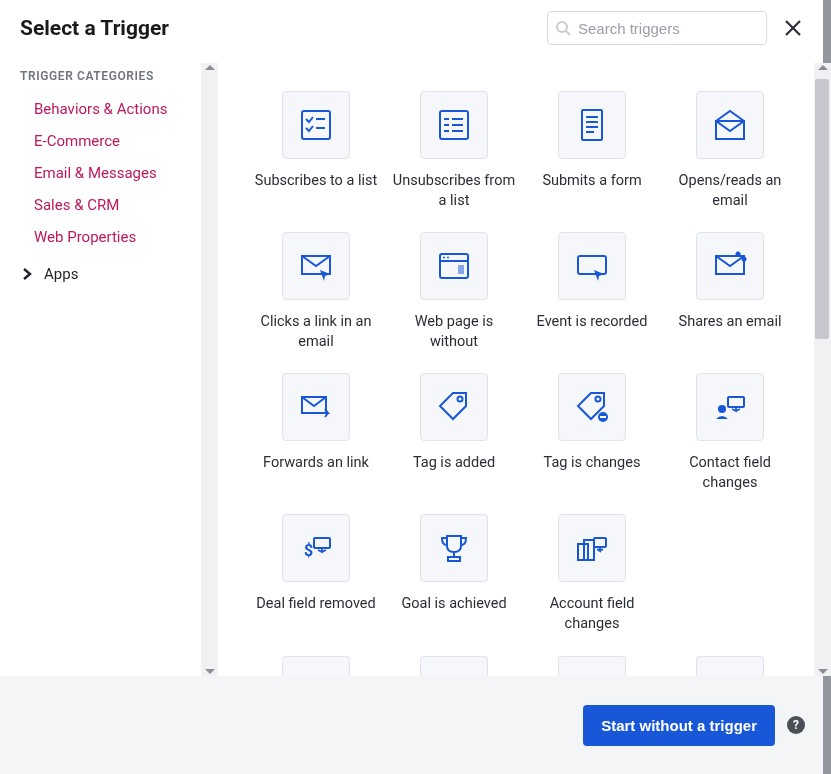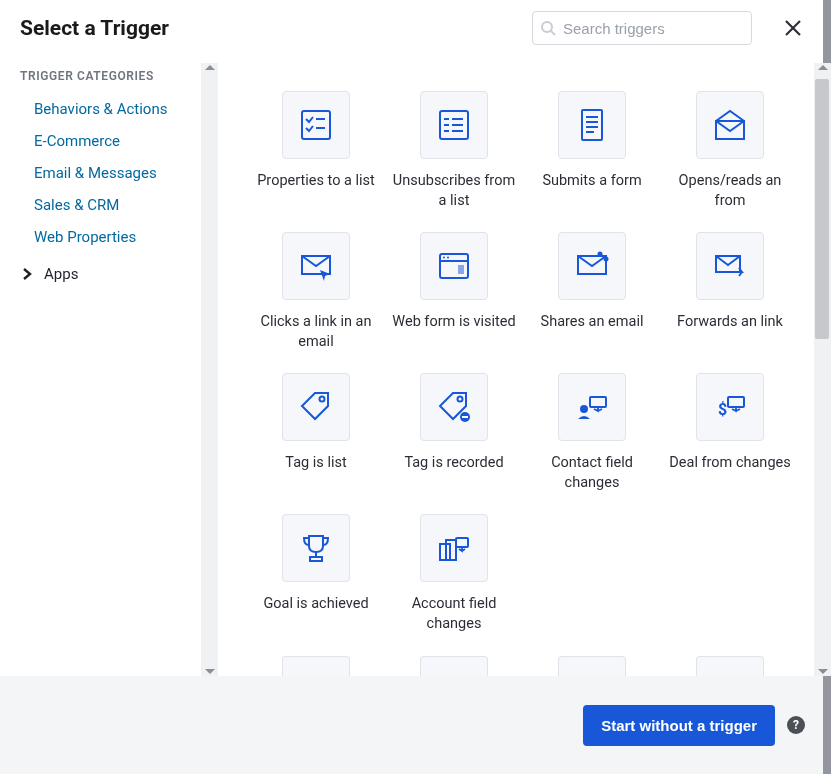--- a/index.html
+++ b/index.html
@@ -37,21 +37,21 @@
       position: relative;
     }
     .header-title {
       font-size: 21px;
       font-weight: 700;
       color: #1a1a1a;
     }
     .header-right {
       display: flex;
       align-items: center;
-      gap: 27px;
+      gap: 12px;
     }
     .search-wrap {
       position: relative;
       width: 220px;
     }
     .search-input {
       width: 100%;
       height: 34px;
       border: 1px solid #d8dae0;
       border-radius: 4px;
@@ -112,21 +112,21 @@
       font-weight: 600;
       letter-spacing: 0.6px;
       color: #6f7480;
       text-transform: uppercase;
       padding: 0 20px 10px 20px;
     }
     .cat-list { list-style: none; }
     .cat-item {
       padding: 7px 20px 7px 34px;
       font-size: 15px;
-      color: #0369a1;
+      color: #be185d;
       cursor: pointer;
       position: relative;
     }
     .cat-item.active {
       color: #1f2129;
       font-weight: 600;
     }
     .cat-item.active::before {
       content: "";
       position: absolute;
@@ -308,21 +308,21 @@
 
     <div class="main">
       <div class="main-scroll">
         <div class="grid" id="trigger-grid">
             <div class="trigger-item">
               <div class="trigger-box">
                 <svg width="36" height="36" viewBox="0 0 36 36">
                   <use href="#i-checklist"></use>
                 </svg>
               </div>
-              <div class="trigger-label">Properties to a list</div>
+              <div class="trigger-label">Subscribes to a list</div>
             </div>
             <div class="trigger-item">
               <div class="trigger-box">
                 <svg width="36" height="36" viewBox="0 0 36 36">
                   <use href="#i-checklist-dash"></use>
                 </svg>
               </div>
               <div class="trigger-label">Unsubscribes from a list</div>
             </div>
             <div class="trigger-item">
@@ -332,37 +332,45 @@
                 </svg>
               </div>
               <div class="trigger-label">Submits a form</div>
             </div>
             <div class="trigger-item">
               <div class="trigger-box">
                 <svg width="36" height="36" viewBox="0 0 36 36">
                   <use href="#i-envelope-open"></use>
                 </svg>
               </div>
-              <div class="trigger-label">Opens/reads an from</div>
+              <div class="trigger-label">Opens/reads an email</div>
             </div>
             <div class="trigger-item">
               <div class="trigger-box">
                 <svg width="36" height="36" viewBox="0 0 36 36">
                   <use href="#i-envelope-cursor"></use>
                 </svg>
               </div>
               <div class="trigger-label">Clicks a link in an email</div>
             </div>
             <div class="trigger-item">
               <div class="trigger-box">
                 <svg width="36" height="36" viewBox="0 0 36 36">
                   <use href="#i-browser"></use>
                 </svg>
               </div>
-              <div class="trigger-label">Web form is visited</div>
+              <div class="trigger-label">Web page is without</div>
+            </div>
+            <div class="trigger-item">
+              <div class="trigger-box">
+                <svg width="36" height="36" viewBox="0 0 36 36">
+                  <use href="#i-record-play"></use>
+                </svg>
+              </div>
+              <div class="trigger-label">Event is recorded</div>
             </div>
             <div class="trigger-item">
               <div class="trigger-box">
                 <svg width="36" height="36" viewBox="0 0 36 36">
                   <use href="#i-envelope-share"></use>
                 </svg>
               </div>
               <div class="trigger-label">Shares an email</div>
             </div>
             <div class="trigger-item">
@@ -372,45 +380,45 @@
                 </svg>
               </div>
               <div class="trigger-label">Forwards an link</div>
             </div>
             <div class="trigger-item">
               <div class="trigger-box">
                 <svg width="36" height="36" viewBox="0 0 36 36">
                   <use href="#i-tag"></use>
                 </svg>
               </div>
-              <div class="trigger-label">Tag is list</div>
+              <div class="trigger-label">Tag is added</div>
             </div>
             <div class="trigger-item">
               <div class="trigger-box">
                 <svg width="36" height="36" viewBox="0 0 36 36">
                   <use href="#i-tag-remove"></use>
                 </svg>
               </div>
-              <div class="trigger-label">Tag is recorded</div>
+              <div class="trigger-label">Tag is changes</div>
             </div>
             <div class="trigger-item">
               <div class="trigger-box">
                 <svg width="36" height="36" viewBox="0 0 36 36">
                   <use href="#i-contact-field"></use>
                 </svg>
               </div>
               <div class="trigger-label">Contact field changes</div>
             </div>
             <div class="trigger-item">
               <div class="trigger-box">
                 <svg width="36" height="36" viewBox="0 0 36 36">
                   <use href="#i-deal-field"></use>
                 </svg>
               </div>
-              <div class="trigger-label">Deal from changes</div>
+              <div class="trigger-label">Deal field removed</div>
             </div>
             <div class="trigger-item">
               <div class="trigger-box">
                 <svg width="36" height="36" viewBox="0 0 36 36">
                   <use href="#i-trophy"></use>
                 </svg>
               </div>
               <div class="trigger-label">Goal is achieved</div>
             </div>
             <div class="trigger-item">

